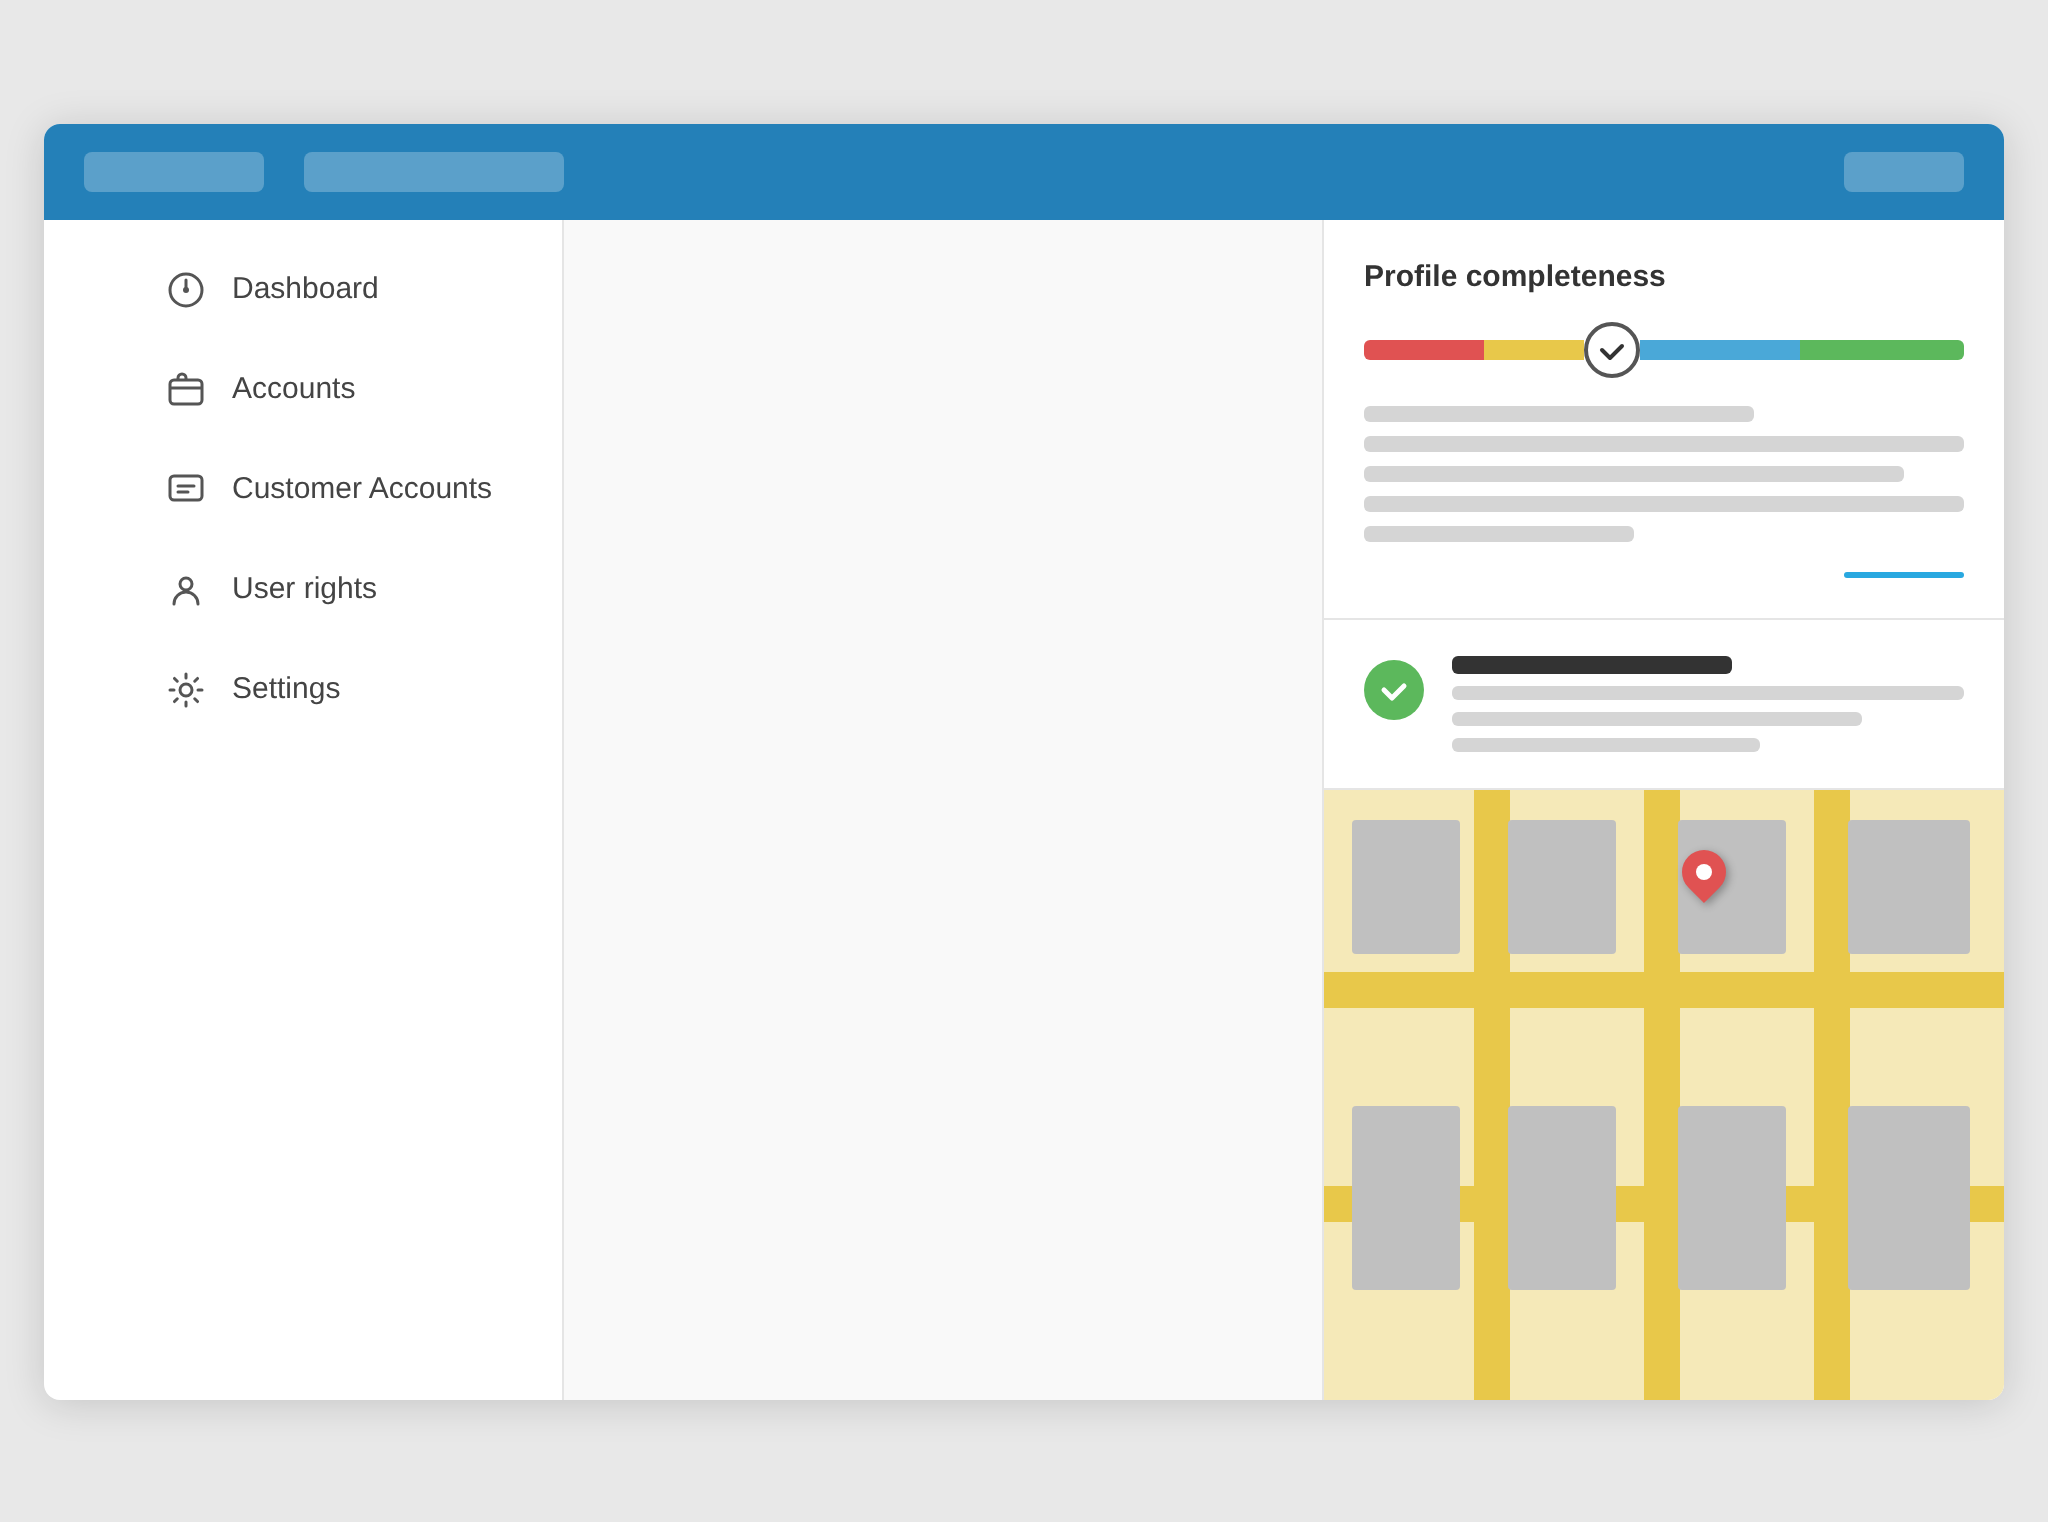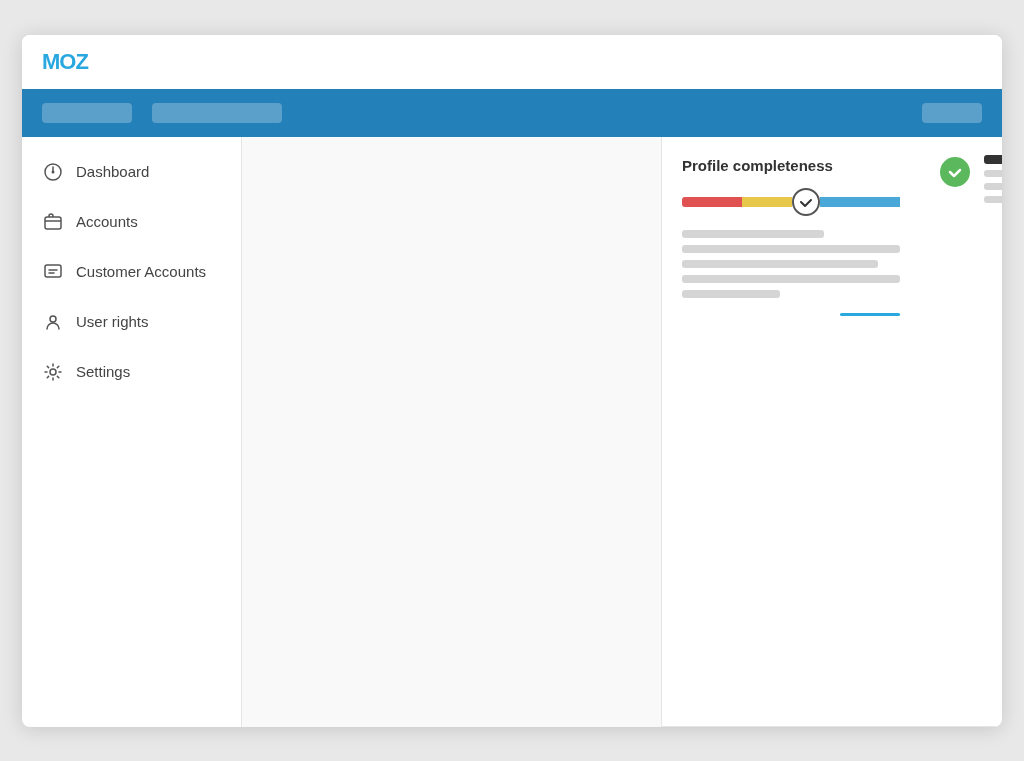--- a/index.html
+++ b/index.html
@@ -42,20 +42,21 @@
       background: rgba(255,255,255,0.25);
       border-radius: 4px;
       height: 20px;
       width: 90px;
     }
     .nav-pill.wide { width: 130px; }
     .nav-pill.right { margin-left: auto; width: 60px; }
     .content-area {
       display: flex;
       min-height: 590px;
+      padding-left: 40px;
     }
     .sidebar {
       width: 220px;
       border-right: 1px solid #e5e5e5;
       padding: 10px 0;
       flex-shrink: 0;
     }
     .sidebar-item {
       display: flex;
       align-items: center;
@@ -83,21 +84,21 @@
       gap: 0;
     }
     .center-panel {
       flex: 1;
       background: #f9f9f9;
       border-right: 1px solid #e5e5e5;
     }
     .right-panel {
       width: 340px;
       display: flex;
-      flex-direction: row;
+      flex-direction: column;
       gap: 0;
     }
     
     .card {
       border-bottom: 1px solid #e5e5e5;
       padding: 20px;
     }
     .card-title {
       font-size: 15px;
       font-weight: bold;
@@ -235,23 +236,20 @@
       position: absolute;
       top: 7px;
       left: 7px;
     }
   </style>
 </head>
 <body>
 
 <div class="window">
 
-  <div class="title-bar">
-    <div class="logo">MOZ</div>
-  </div>
 
   <div class="nav-bar">
     <div class="nav-pill"></div>
     <div class="nav-pill wide"></div>
     <div class="nav-pill right"></div>
   </div>
 
   <div class="content-area">
 
     <div class="sidebar">

